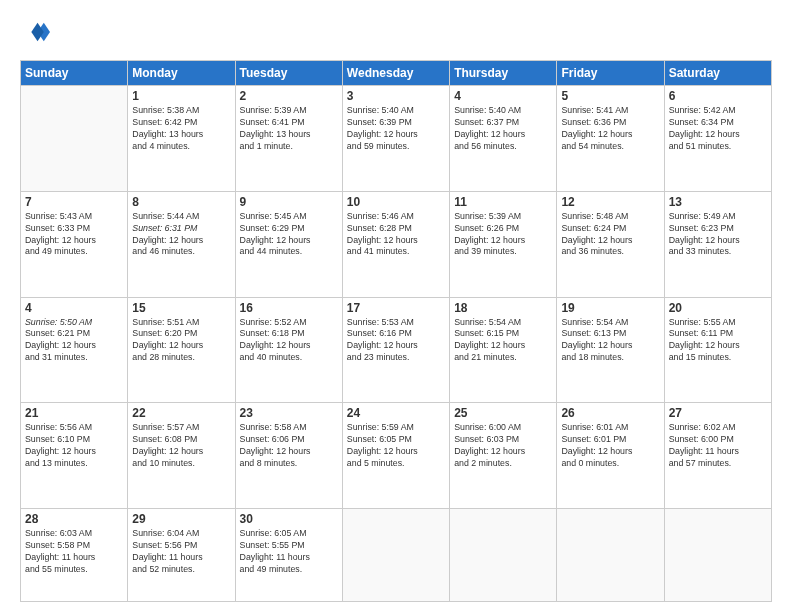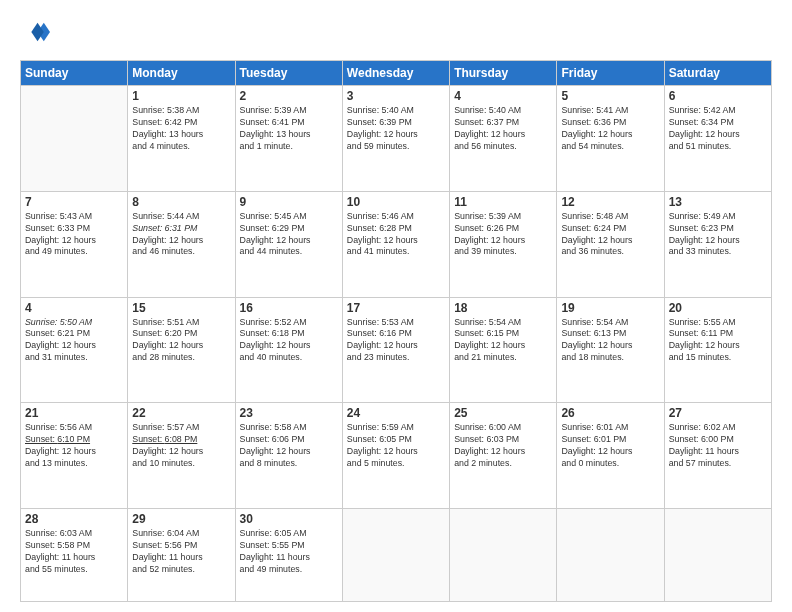--- a/index.html
+++ b/index.html
@@ -318,30 +318,30 @@
               <span style="display: block;"><span>Daylight: </span><span>12 hours</span></span>
               <span style="display: block;">and 15 minutes.</span>
             </div>
           </td>
         </tr>
         <tr>
           <td>
             <span class="day-num">21</span>
             <div class="cell-info">
               <span style="display: block;"><span>Sunrise: </span><span>5:56 AM</span></span>
-              <span style="display: block; text-decoration: underline;"><span>Sunset: </span><span>6:10 PM</span></span>
+              <span style="display: block;"><span>Sunset: </span><span>6:10 PM</span></span>
               <span style="display: block;"><span>Daylight: </span><span>12 hours</span></span>
               <span style="display: block;">and 13 minutes.</span>
             </div>
           </td>
           <td>
             <span class="day-num">22</span>
             <div class="cell-info">
               <span style="display: block;"><span>Sunrise: </span><span>5:57 AM</span></span>
-              <span style="display: block; text-decoration: underline;"><span>Sunset: </span><span>6:08 PM</span></span>
+              <span style="display: block;"><span>Sunset: </span><span>6:08 PM</span></span>
               <span style="display: block;"><span>Daylight: </span><span>12 hours</span></span>
               <span style="display: block;">and 10 minutes.</span>
             </div>
           </td>
           <td>
             <span class="day-num">23</span>
             <div class="cell-info">
               <span style="display: block;"><span>Sunrise: </span><span>5:58 AM</span></span>
               <span style="display: block;"><span>Sunset: </span><span>6:06 PM</span></span>
               <span style="display: block;"><span>Daylight: </span><span>12 hours</span></span>

